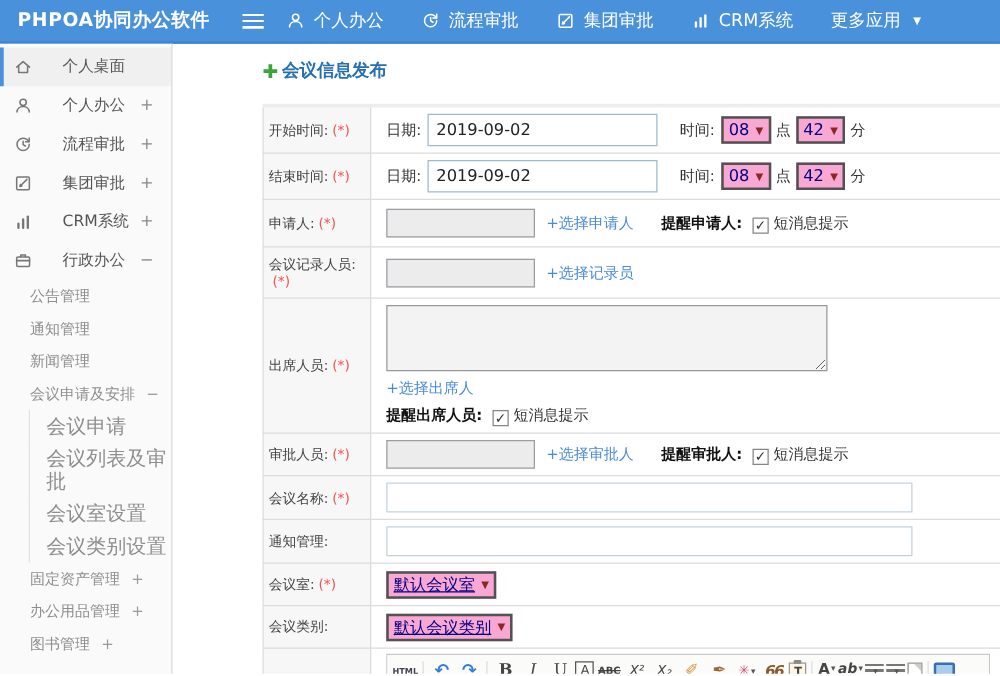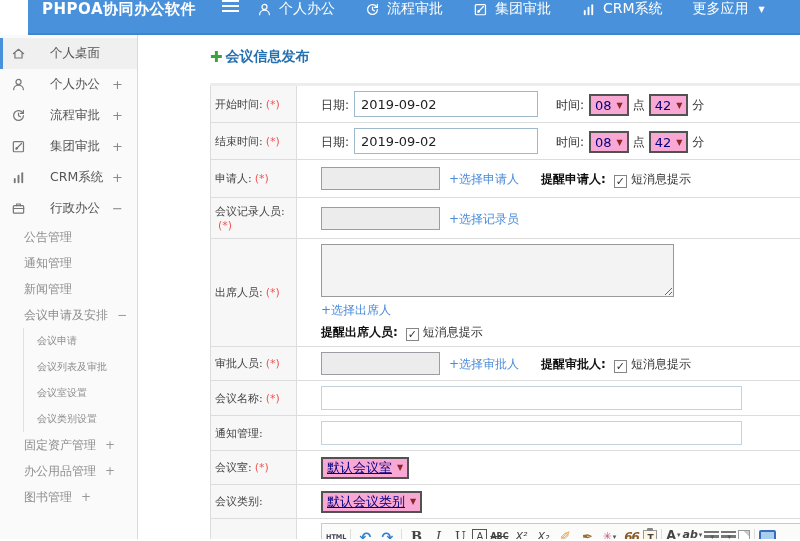--- a/index.html
+++ b/index.html
@@ -1,49 +1,49 @@
 <!DOCTYPE html>
 <html><head>
 <meta charset="utf-8">
 <style>
   * { margin:0; padding:0; box-sizing:border-box; }
   html,body { width:800px; height:541px; overflow:hidden; }
   body { font-family:"DejaVu Sans","Liberation Sans",sans-serif; background:#fff; color:#333; font-size:12px; }
 
   
-  header { height:35px; background:#4a91db; border-bottom:2px solid #3e85cd; display:flex; align-items:flex-start; padding:0 14px; color:#fff;margin-left:28px; }
+  header { height:35px; background:#4a91db; border-bottom:2px solid #3e85cd; display:flex; align-items:center; padding:0 14px; color:#fff; }
   .logo { width:174px; font-size:15px; font-weight:bold; letter-spacing:.5px; }
   .hamburger { width:17px; height:12px; background:repeating-linear-gradient(to bottom,#fff 0 2px,transparent 2px 5px); margin:0 18px 0 6px; cursor:pointer; }
   nav { display:flex; align-items:center; gap:30px; }
   .nav-item { display:flex; align-items:center; gap:7px; font-size:14px; cursor:pointer; white-space:nowrap; }
   .nav-item svg { display:block; }
   .more-caret { font-size:8px; margin-left:3px; }
 
   
   .layout { display:flex; height:504px; }
   aside { width:138px; background:#fafafa; border-right:1px solid #d9d9d9; padding-top:3px; flex:none; overflow:hidden; }
   .sb-item { position:relative; display:flex; align-items:center; color:#555; cursor:pointer; }
   .sb-item.lvl0 { height:31px; padding-left:11px; gap:24px; font-size:12.5px; }
   .sb-item.lvl0.active { border-left:3px solid #4a91db; padding-left:8px; background:#f0f0f0; }
   .sb-ic { width:15px; height:15px; color:#777; display:flex; flex:none; }
   .expand { position:absolute; right:14px; color:#8a8a8a; font-size:13px; }
   .sb-item.lvl1 { min-height:26px; padding:4px 0 4px 24px; color:#8e8e8e; font-size:12px; }
   .suffix { margin-left:9px; color:#999; }
-  .sb-item.lvl2 { min-height:26px; margin-left:23px; border-left:1px solid #dce2e8; padding:4px 0 4px 13px; color:#8e8e8e; font-size:10px; line-height:18px; }
+  .sb-item.lvl2 { min-height:26px; margin-left:23px; border-left:1px solid #dce2e8; padding:4px 0 4px 13px; color:#8e8e8e; font-size:16px; line-height:18px; }
 
   main { flex:1; padding:13px 0 0 72px; overflow:hidden; }
   .page-title { display:flex; align-items:center; gap:3px; }
   .plus-ic { color:#3aa33a; font-size:15px; font-weight:bold; line-height:1; }
   h1 { font-size:14px; color:#2570b0; font-weight:bold; }
 
   
   table.form { margin-top:17px; width:592px; border-collapse:collapse; border-top:3px solid #ededed; table-layout:fixed; }
   td { border:1px solid #dcdcdc; vertical-align:middle; }
   td.lbl { width:86px; background:#f7f7f7; padding:6px 2px 6px 4px; font-size:11px; color:#444; }
-  td.val { padding:5px 6px 5px 24px; font-size:12px; color:#333; }
+  td.val { padding:5px 6px 5px 12px; font-size:12px; color:#333; }
   .req { color:#f25555; font-style:normal; margin-left:3px; font-size:11px; }
   .inl { margin-right:5px; }
   input,textarea { font-family:inherit; outline:none; }
   .date-input { width:184px; height:26px; border:1px solid #9fb9cc; padding:3px 6px; font-size:13px; color:#222; margin-right:14px; }
   .xselect { display:inline-flex; align-items:center; border:2px solid #525252; background:#f9a8d4; padding:0 4px; height:22px; color:#00007e; font-size:13px; cursor:pointer; vertical-align:middle; }
   .xselect u { text-decoration:none; }
   .xselect.named u { text-decoration:underline; }
   .xarr { color:#8b2727; font-size:8px; margin-left:5px; }
   .gap { margin:0 4px; }
   .small-input { width:119px; height:23px; border:1px solid #9c9ca2; background:#ececec; padding:2px 4px; }

